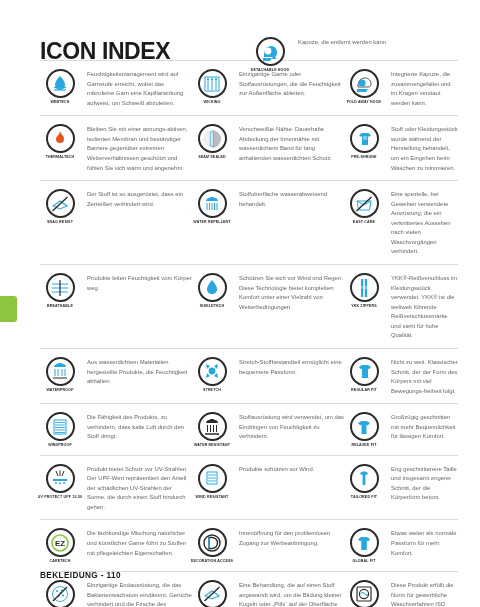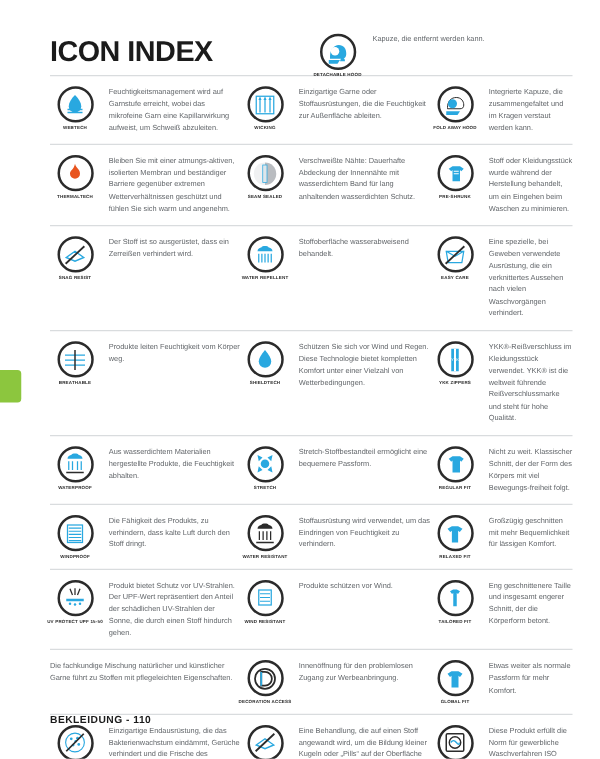--- a/index.html
+++ b/index.html
@@ -6,21 +6,21 @@
   body{
     width:480px;height:607px;background:#ffffff;
     font-family:"Liberation Sans","DejaVu Sans",sans-serif;
     color:#5a5e62;overflow:hidden;position:relative;
   }
   .page{width:480px;height:607px;position:relative;box-sizing:border-box;}
 
   
   .header{
     display:flex;align-items:flex-start;justify-content:space-between;
-    padding:26px 22px 0 40px;height:60px;box-sizing:border-box;
+    padding:36px 22px 0 40px;height:60px;box-sizing:border-box;
   }
   .page-title{
     font-size:23px;font-weight:bold;color:#1b1b1b;letter-spacing:-0.4px;
     line-height:1;margin-top:4px;font-family:"Liberation Sans",sans-serif;
   }
   .header-entry{display:flex;align-items:flex-start;gap:8px;width:208px;}
 
   
   .grid{
     margin:0 22px 0 40px;border-top:1px solid #d9dcde;
@@ -410,20 +410,29 @@
                 <path d="M7 6l2.5-1.5h3L15 6l-1.6 2.2-1-0.8V18H9.6V7.4l-1 0.8z" fill="#29a8e0"></path>
               </svg>
             </div>
             <div class="icon-label">TAILORED FIT</div>
           </div>
           <div class="desc">Eng geschnittenere Taille und insgesamt engerer Schnitt, der die Körperform betont.</div>
         </div>
       </div>
       <div class="row">
         <div class="cell c1">
+          <div class="iconwrap">
+            <div class="badge">
+              <svg width="22" height="22" viewBox="0 0 22 22">
+                <circle cx="11" cy="11" r="8" fill="none" stroke="#8cc63e" stroke-width="1.6"></circle>
+                <text x="11" y="14" font-size="8" font-weight="bold" fill="#2b2b2b" text-anchor="middle" font-family="sans-serif">EZ</text>
+              </svg>
+            </div>
+            <div class="icon-label">CARETECH</div>
+          </div>
           <div class="desc">Die fachkundige Mischung natürlicher und künstlicher Garne führt zu Stoffen mit pflegeleichten Eigenschaften.</div>
         </div>
         <div class="cell c2">
           <div class="iconwrap">
             <div class="badge">
               <svg width="22" height="22" viewBox="0 0 22 22">
                 <circle cx="11" cy="11" r="8" fill="none" stroke="#2b2b2b" stroke-width="1.4"></circle>
                 <path d="M8 5.5h3a5.5 5.5 0 0 1 0 11H8z" fill="none" stroke="#2b2b2b" stroke-width="1.4"></path>
                 <path d="M8 5.5v11" stroke="#29a8e0" stroke-width="1.4"></path>
               </svg>

